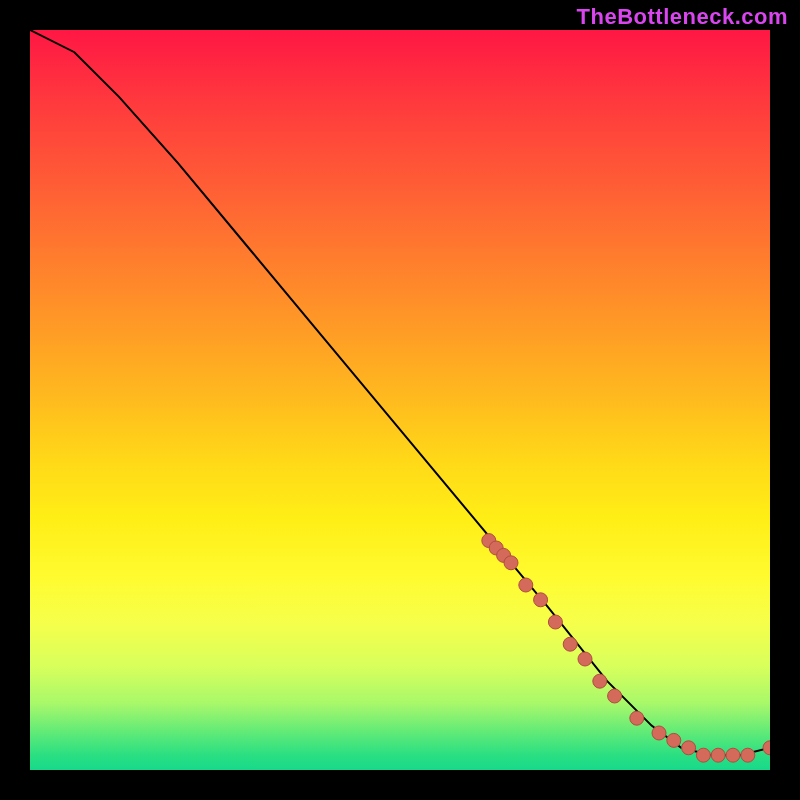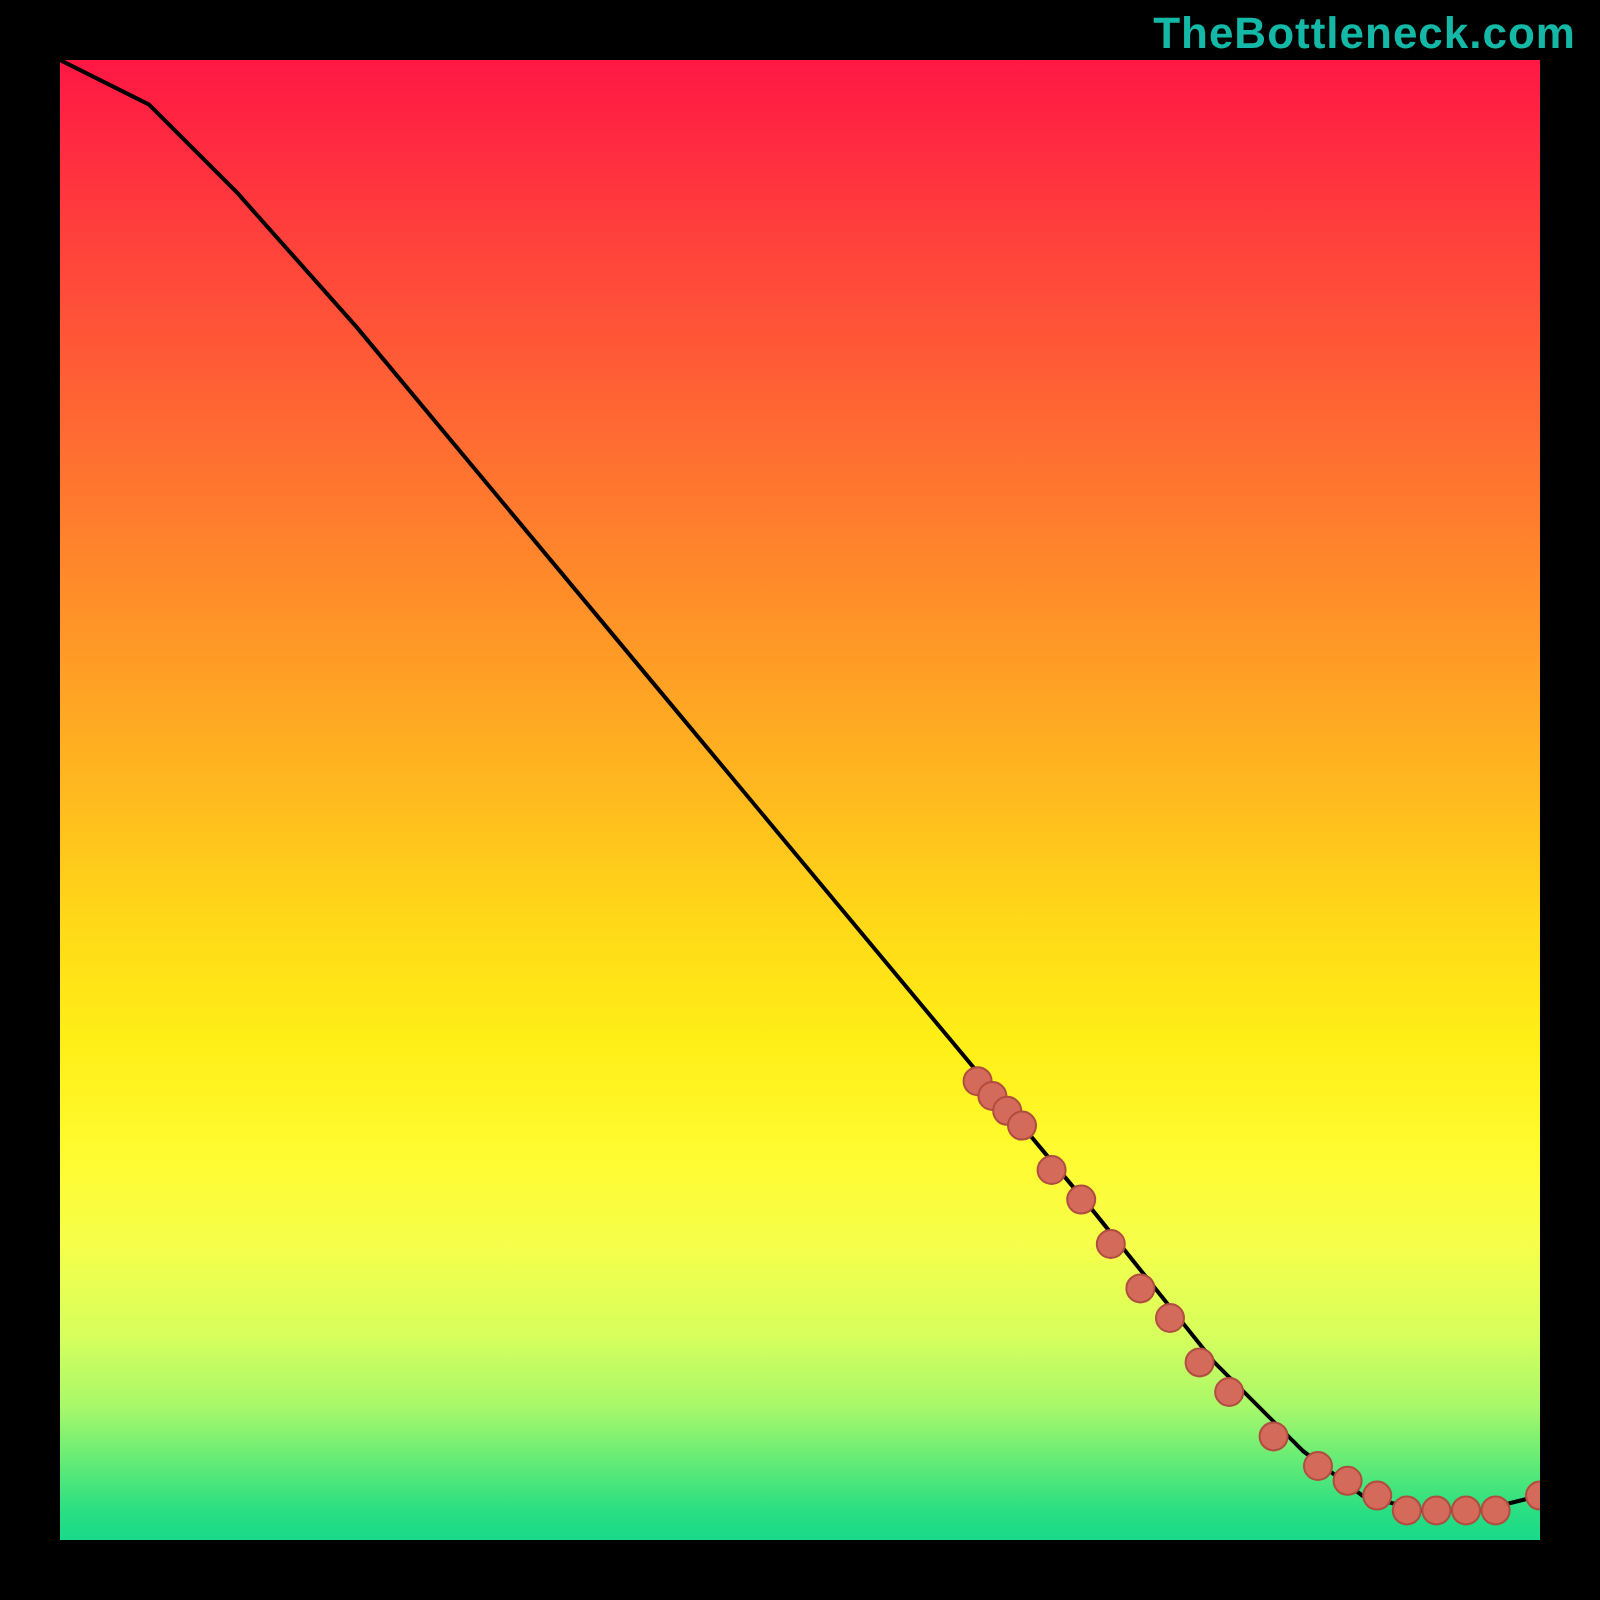--- a/index.html
+++ b/index.html
@@ -14,21 +14,21 @@
   .outer {
     position: relative;
     width: 800px;
     height: 800px;
     background: #000;
   }
   .attribution {
     position: absolute;
     top: 4px;
     right: 12px;
-    color: #14b8a6;
+    color: #d946ef;
     font-size: 22px;
     font-weight: 600;
     letter-spacing: 0.5px;
   }
   .plot {
     position: absolute;
     left: 30px;
     top: 30px;
     width: 740px;
     height: 740px;

